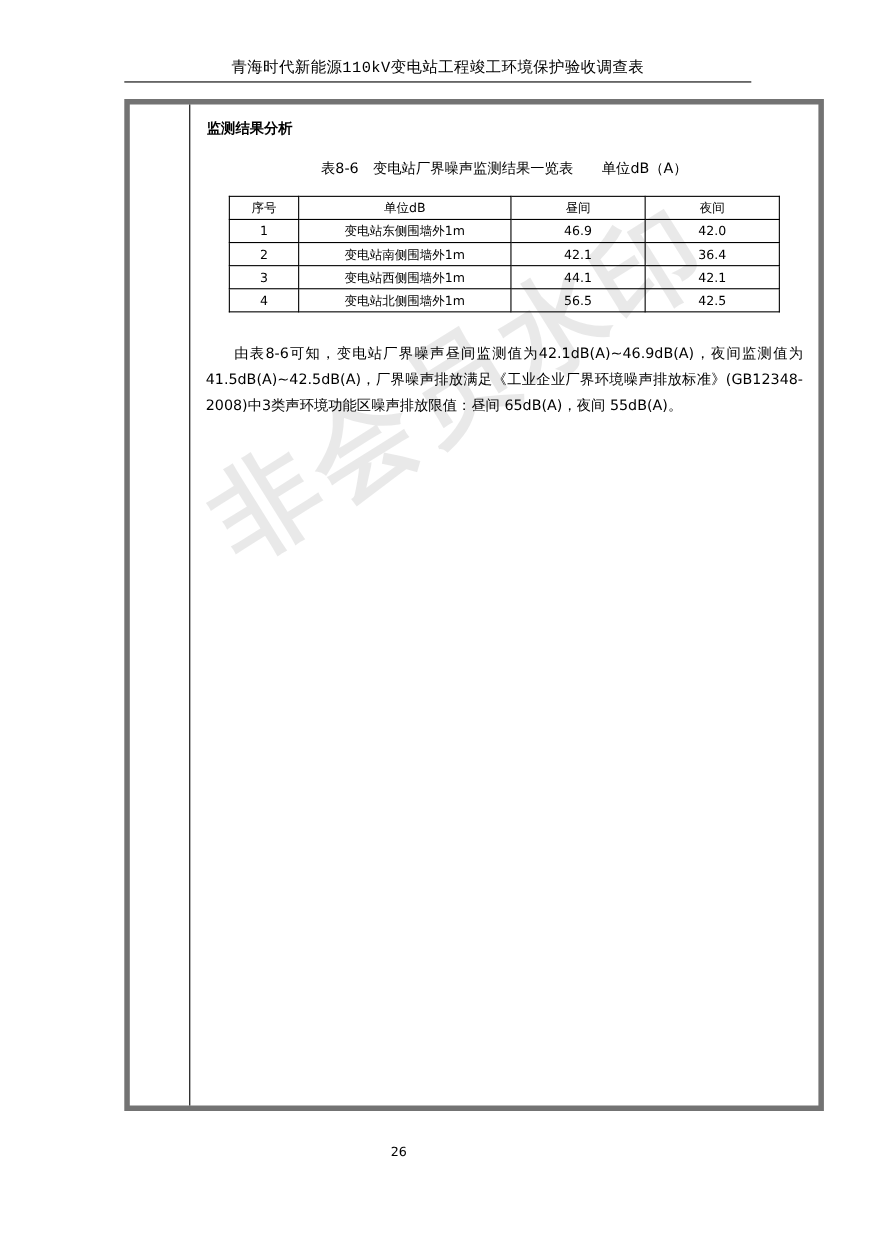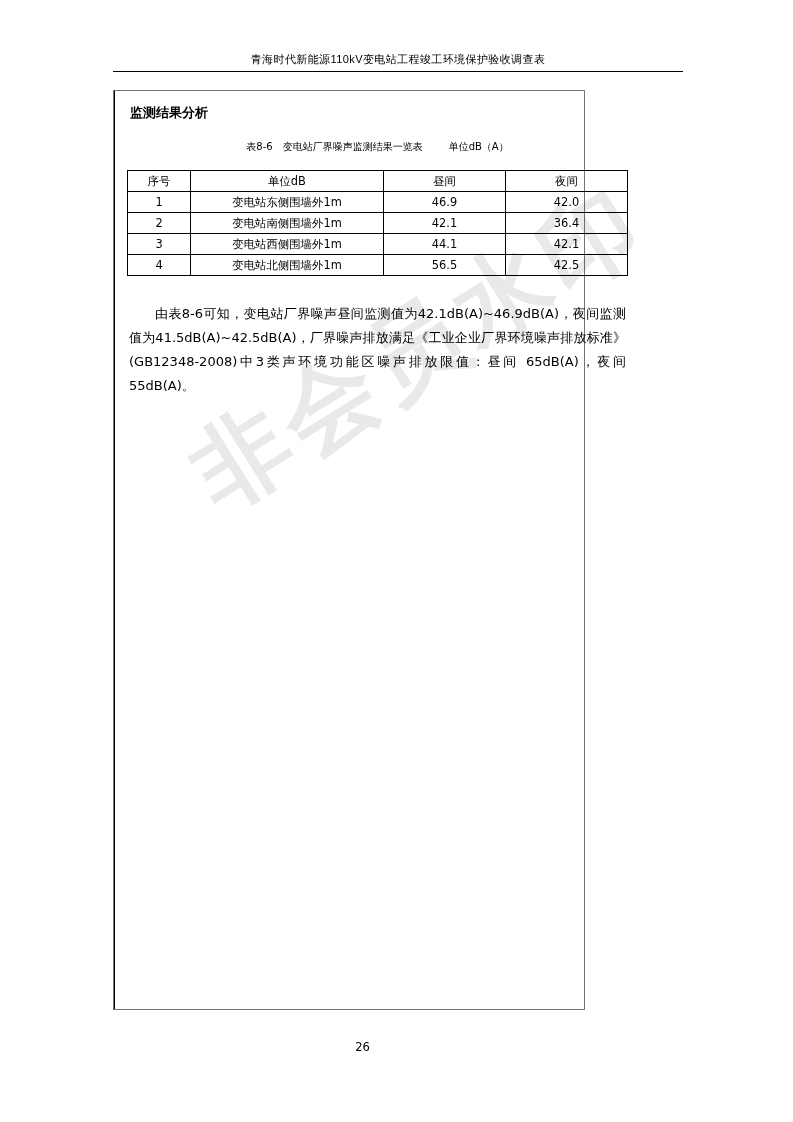--- a/index.html
+++ b/index.html
@@ -25,40 +25,40 @@
 
   
   .header {
     position: absolute;
     left: 113px;
     top: 52px;
     width: 570px;
     text-align: center;
   }
   .header-title {
-    font-family: Liberation Sans, sans-serif;
-    font-size: 11px;
+    font-family: Liberation Mono, monospace;
+    font-size: 14px;
     letter-spacing: 0.4px;
     color: #000;
     padding-bottom: 4px;
     white-space: nowrap;
   }
   .header-rule {
     border-bottom: 1px solid #000;
     width: 100%;
   }
 
   
   .frame {
     position: absolute;
     left: 113px;
     top: 90px;
-    width: 472px;
+    width: 636px;
     height: 920px;
-    border: 1px solid #737373;
+    border: 5px solid #737373;
     box-sizing: border-box;
     display: flex;
   }
   .frame-left-col {
     width: 55px;
     border-right: 1px solid #000;
     box-sizing: border-box;
   }
   .frame-body {
     flex: 1;
@@ -76,21 +76,21 @@
   }
   .para {
     font-family: "DejaVu Sans", "Liberation Sans", sans-serif;
     font-size: 12.4px;
     line-height: 1.55;
     text-indent: 2em;
     margin: 0 0 6px 0;
   }
   .table-caption {
     font-family: "DejaVu Sans", "Liberation Sans", sans-serif;
-    font-size: 10px;
+    font-size: 13px;
     text-align: center;
     margin: 18px 0 4px 0;
   }
   .table-caption .unit {
     margin-left: 26px;
   }
 
   table.data {
     border-collapse: collapse;
     width: 496px;

